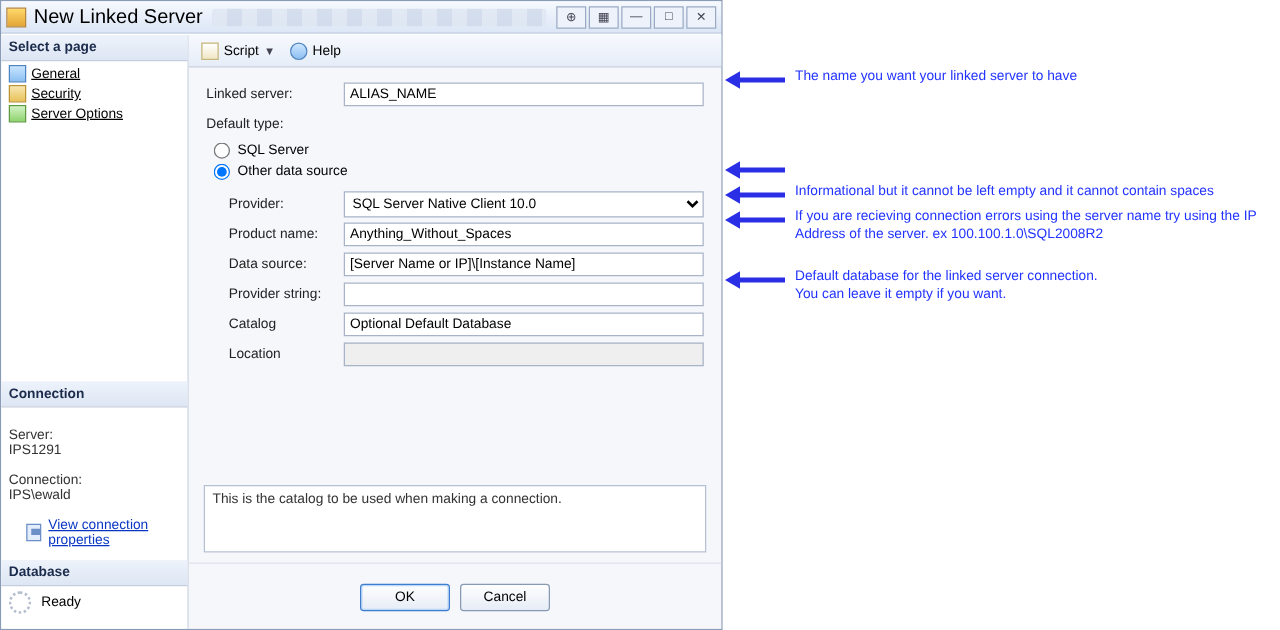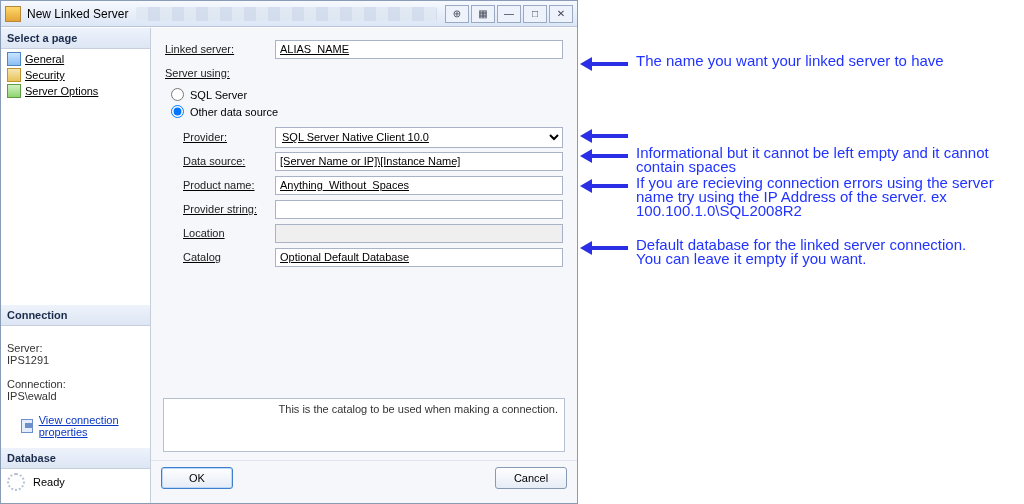--- a/index.html
+++ b/index.html
@@ -13,21 +13,21 @@
   }
   .titlebar {
     height: 26px; background: linear-gradient(#f6f9fe, #dce6f6);
     border-bottom: 1px solid #b8c6dd; display: flex; align-items: center;
     padding: 0 4px;
   }
   .titlebar .appicon {
     width: 16px; height: 16px; margin-right: 6px;
     background: linear-gradient(#ffd86b,#e3a536); border:1px solid #b8863a;
   }
-  .titlebar .title { flex: 0 0 auto; font-size: 12px; }
+  .titlebar .title { flex: 0 0 auto; font-size: 16px; }
   .titlebar .blurred {
     flex: 1; margin: 0 8px; height: 14px; border-radius: 2px;
     background: repeating-linear-gradient(90deg,#dfe7f3 0 12px,#cfd9ea 12px 24px);
     filter: blur(0.6px); opacity:.8;
   }
   .titlebar .winbtns { display:flex; gap:2px; }
   .titlebar .winbtn {
     width: 24px; height: 18px; border:1px solid #9baac4; background:#eef3fb;
     display:flex; align-items:center; justify-content:center; font-size:10px; color:#445;
   }
@@ -71,39 +71,39 @@
     height:26px; background:linear-gradient(#f6f9fe,#e6edf8); border-bottom:1px solid #c6cedb;
     display:flex; align-items:center; gap:4px; padding:0 6px;
   }
   .tool { display:flex; align-items:center; gap:4px; padding:2px 4px; cursor:default;}
   .tool .ico { width:14px;height:14px; }
   .ico-script{ background:linear-gradient(#fff,#f1e7c5); border:1px solid #c8b676;}
   .ico-help  { background:linear-gradient(#cfe6ff,#8cc0f2); border:1px solid #4f86c1; border-radius:50%;}
   .dropdown-caret{ font-size:9px; color:#445; }
 
   .form { padding:10px 14px 4px; }
-  .row { display:flex; align-items:center; min-height:22px; margin-bottom:2px;text-decoration:underline;}
+  .row { display:flex; align-items:center; min-height:22px; margin-bottom:2px;}
   .row .lbl { width:110px; color:#222; }
   .row.indent .lbl { padding-left:18px; width:110px; }
   .txt {
     flex:1; height:19px; border:1px solid #a8b3c7; background:#fff; padding:1px 4px;
   }
   .txt[disabled]{ background:#efefef; color:#888; }
   select.txt { height:21px; padding:0 2px; }
-  .radio-row { display:flex; align-items:center; gap:6px; padding:2px 0 2px 6px;}
+  .radio-row { display:flex; align-items:flex-start; gap:6px; padding:2px 0 2px 6px;}
   input[type=radio]{ margin:0; }
   .grey { color:#9a9a9a; }
 
   .helpbox {
     margin:8px 12px; height:54px; border:1px solid #b5c0d3; background:#fff;
-    padding:4px 6px; color:#333;text-align:right;
+    padding:4px 6px; color:#333;
   }
 
   .buttons {
-    padding:6px 10px 14px; display:flex; justify-content:space-between; gap:8px;
+    padding:16px 10px 14px; display:flex; justify-content:center; gap:8px;
     border-top:1px solid #dfe4ee;
   }
   .btn {
     min-width:72px; height:22px; border:1px solid #8899b3; border-radius:3px;
     background:linear-gradient(#fefefe,#e6ecf6); cursor:default;
     display:flex;align-items:center;justify-content:center;
   }
   .btn.primary{ border-color:#3d7ecf; box-shadow:0 0 0 1px #bcd7f7 inset;}
 
   
@@ -114,21 +114,21 @@
   }
   .arrow::before{
     content:""; position:absolute; left:10px; right:0; top:6px; height:4px;
     background:#2a2fe6;
   }
   .arrow::after{
     content:""; position:absolute; left:0; top:1px; width:0;height:0;
     border-top:7px solid transparent; border-bottom:7px solid transparent;
     border-right:12px solid #2a2fe6;
   }
-  .anno .txtc { line-height:14px; font-size:15px; }
+  .anno .txtc { line-height:14px; font-size:11px; }
 </style>
 </head>
 <body>
 
 <div class="dialog">
   <div class="titlebar">
     <div class="appicon"></div>
     <div class="title">New Linked Server</div>
     <div class="blurred"></div>
     <div class="winbtns">
@@ -173,65 +173,76 @@
       </div>
 
       <div class="lp-header">Database</div>
       <div class="lp-progress">
         <div class="spinner"></div>
         <span>Ready</span>
       </div>
     </div>
 
     <div class="rightpanel">
+      <div class="toolbar">
+        <div class="tool">
+          <span class="ico ico-script"></span>
+          <span>Script</span>
+          <span class="dropdown-caret">▼</span>
+        </div>
+        <div class="tool">
+          <span class="ico ico-help"></span>
+          <span>Help</span>
+        </div>
+      </div>
 
       <div class="form">
         <div class="row">
           <div class="lbl">Linked server:</div>
           <input class="txt" value="ALIAS_NAME" style="">
         </div>
         <div class="row">
-          <div class="lbl">Server using:</div>
+          <div class="lbl">Default type:</div>
         </div>
         <div class="radio-row">
           <input type="radio" name="stype" style="">
           <span>SQL Server</span>
         </div>
         <div class="radio-row">
           <input type="radio" name="stype" checked="" style="">
           <span>Other data source</span>
         </div>
 
         <div style="height:6px"></div>
 
         <div class="row indent">
           <div class="lbl">Provider:</div>
           <select class="txt">
             <option>SQL Server Native Client 10.0</option>
           </select>
         </div>
         <div class="row indent">
+          <div class="lbl">Product name:</div>
+          <input class="txt" value="Anything_Without_Spaces" style="">
+        </div>
+        <div class="row indent">
           <div class="lbl">Data source:</div>
           <input class="txt" value="[Server Name or IP]\[Instance Name]" style="">
         </div>
         <div class="row indent">
-          <div class="lbl">Product name:</div>
-          <input class="txt" value="Anything_Without_Spaces" style="">
-        </div>
-        <div class="row indent">
           <div class="lbl">Provider string:</div>
           <input class="txt" value="" style="">
         </div>
         <div class="row indent">
+          <div class="lbl">Catalog</div>
+          <input class="txt" value="Optional Default Database" style="">
+        </div>
+        <div class="row indent">
           <div class="lbl grey">Location</div>
           <input class="txt" disabled="" value="" style="">
-        </div>
-        <div class="row indent">
-          <div class="lbl">Catalog</div>
-          <input class="txt" value="Optional Default Database" style="">
         </div>
       </div>
 
       <div style="flex:1"></div>
 
       <div class="helpbox">This is the catalog to be used when making a connection.</div>
 
       <div class="buttons">
         <div class="btn primary">OK</div>
         <div class="btn">Cancel</div>

